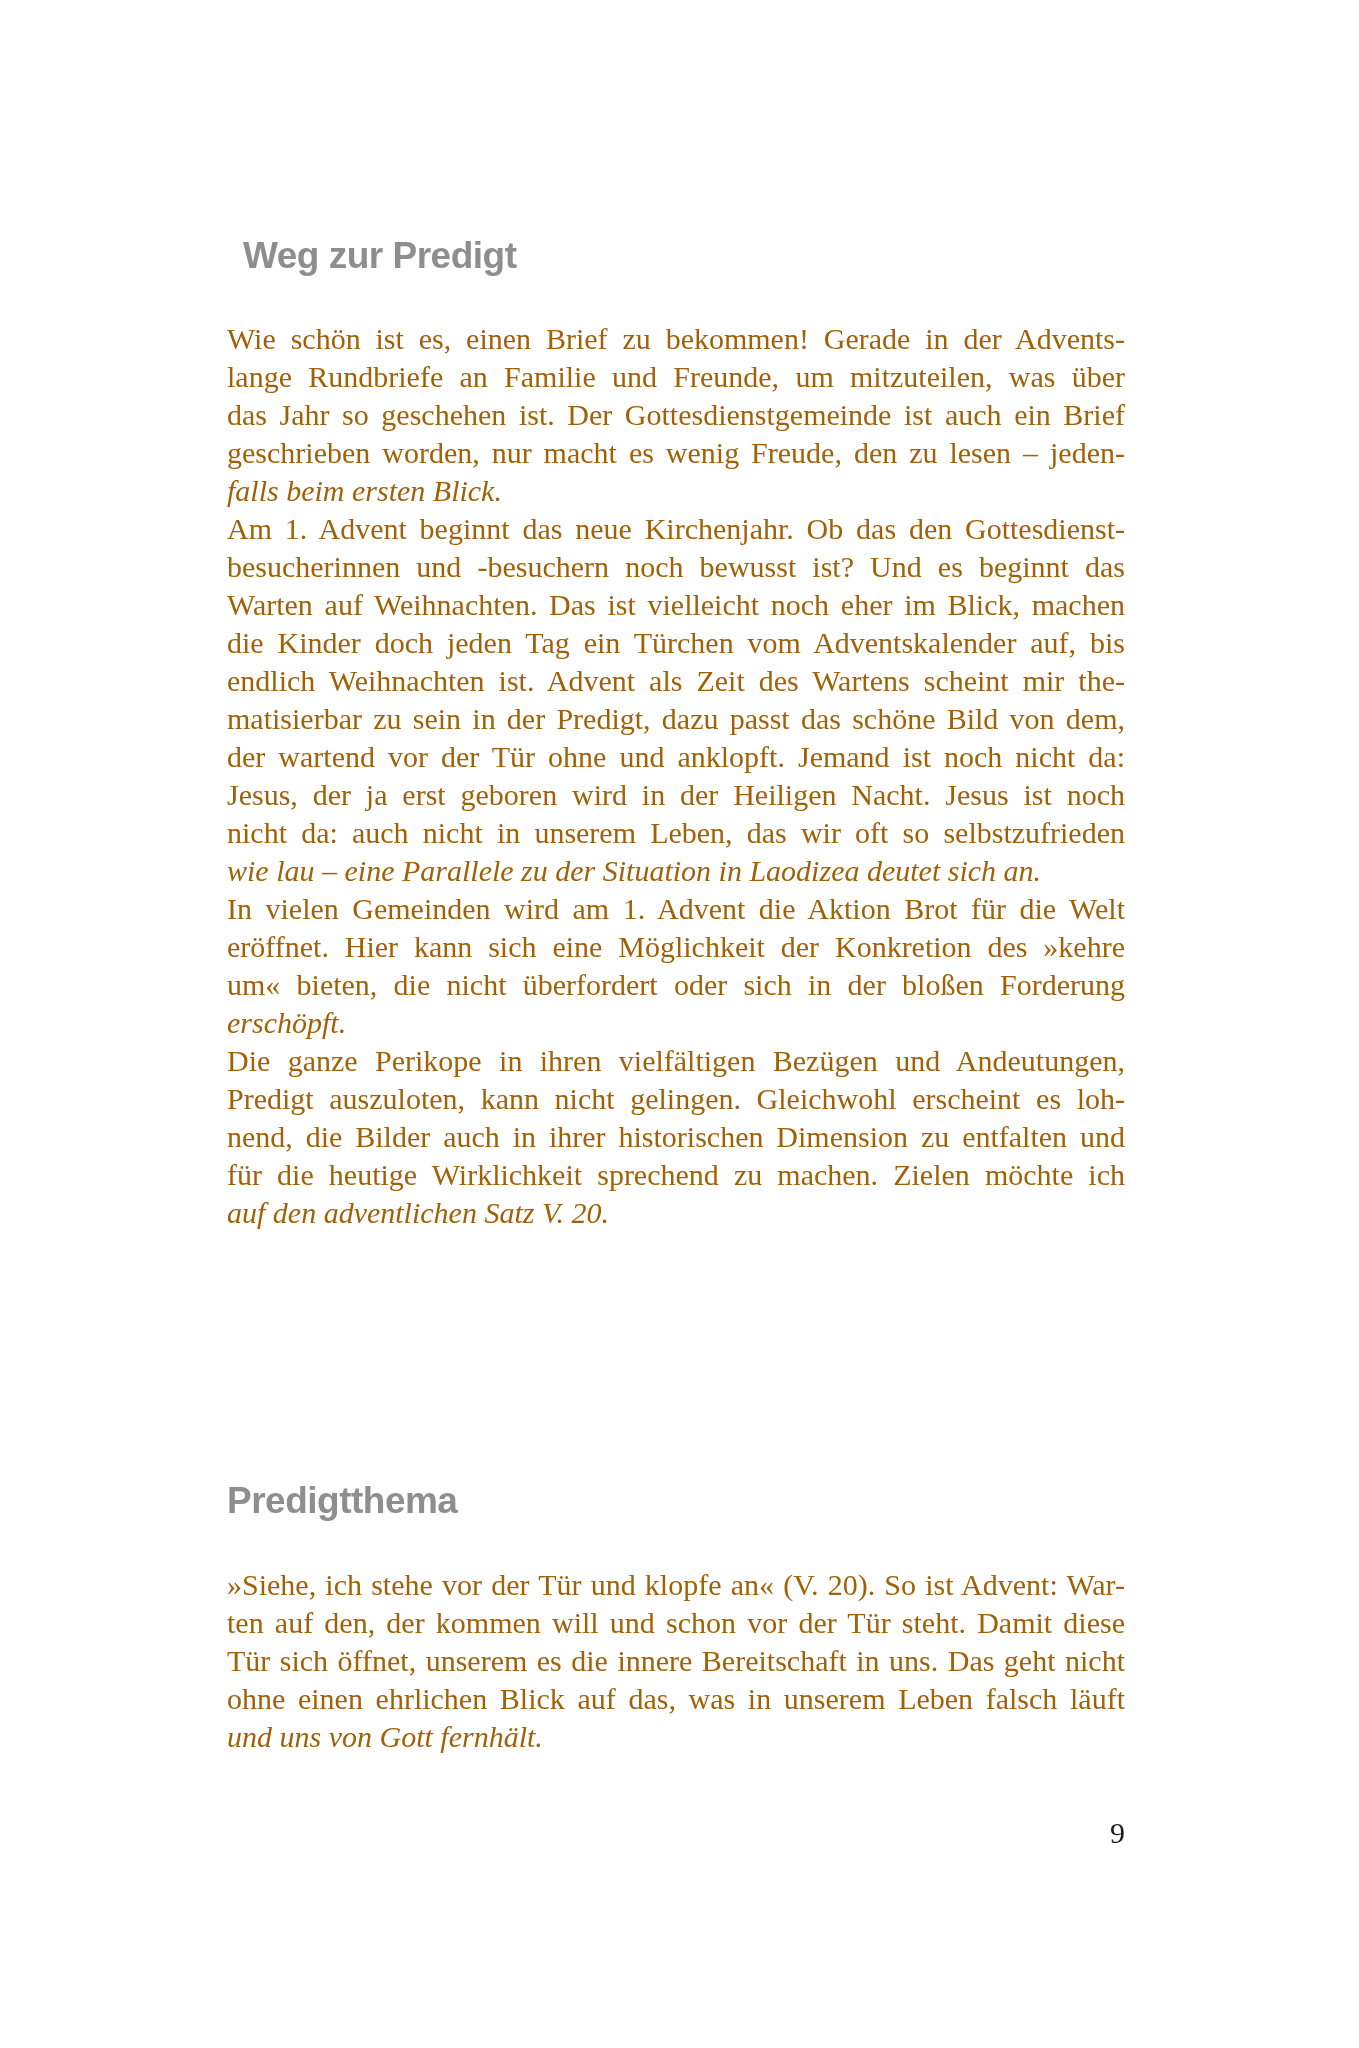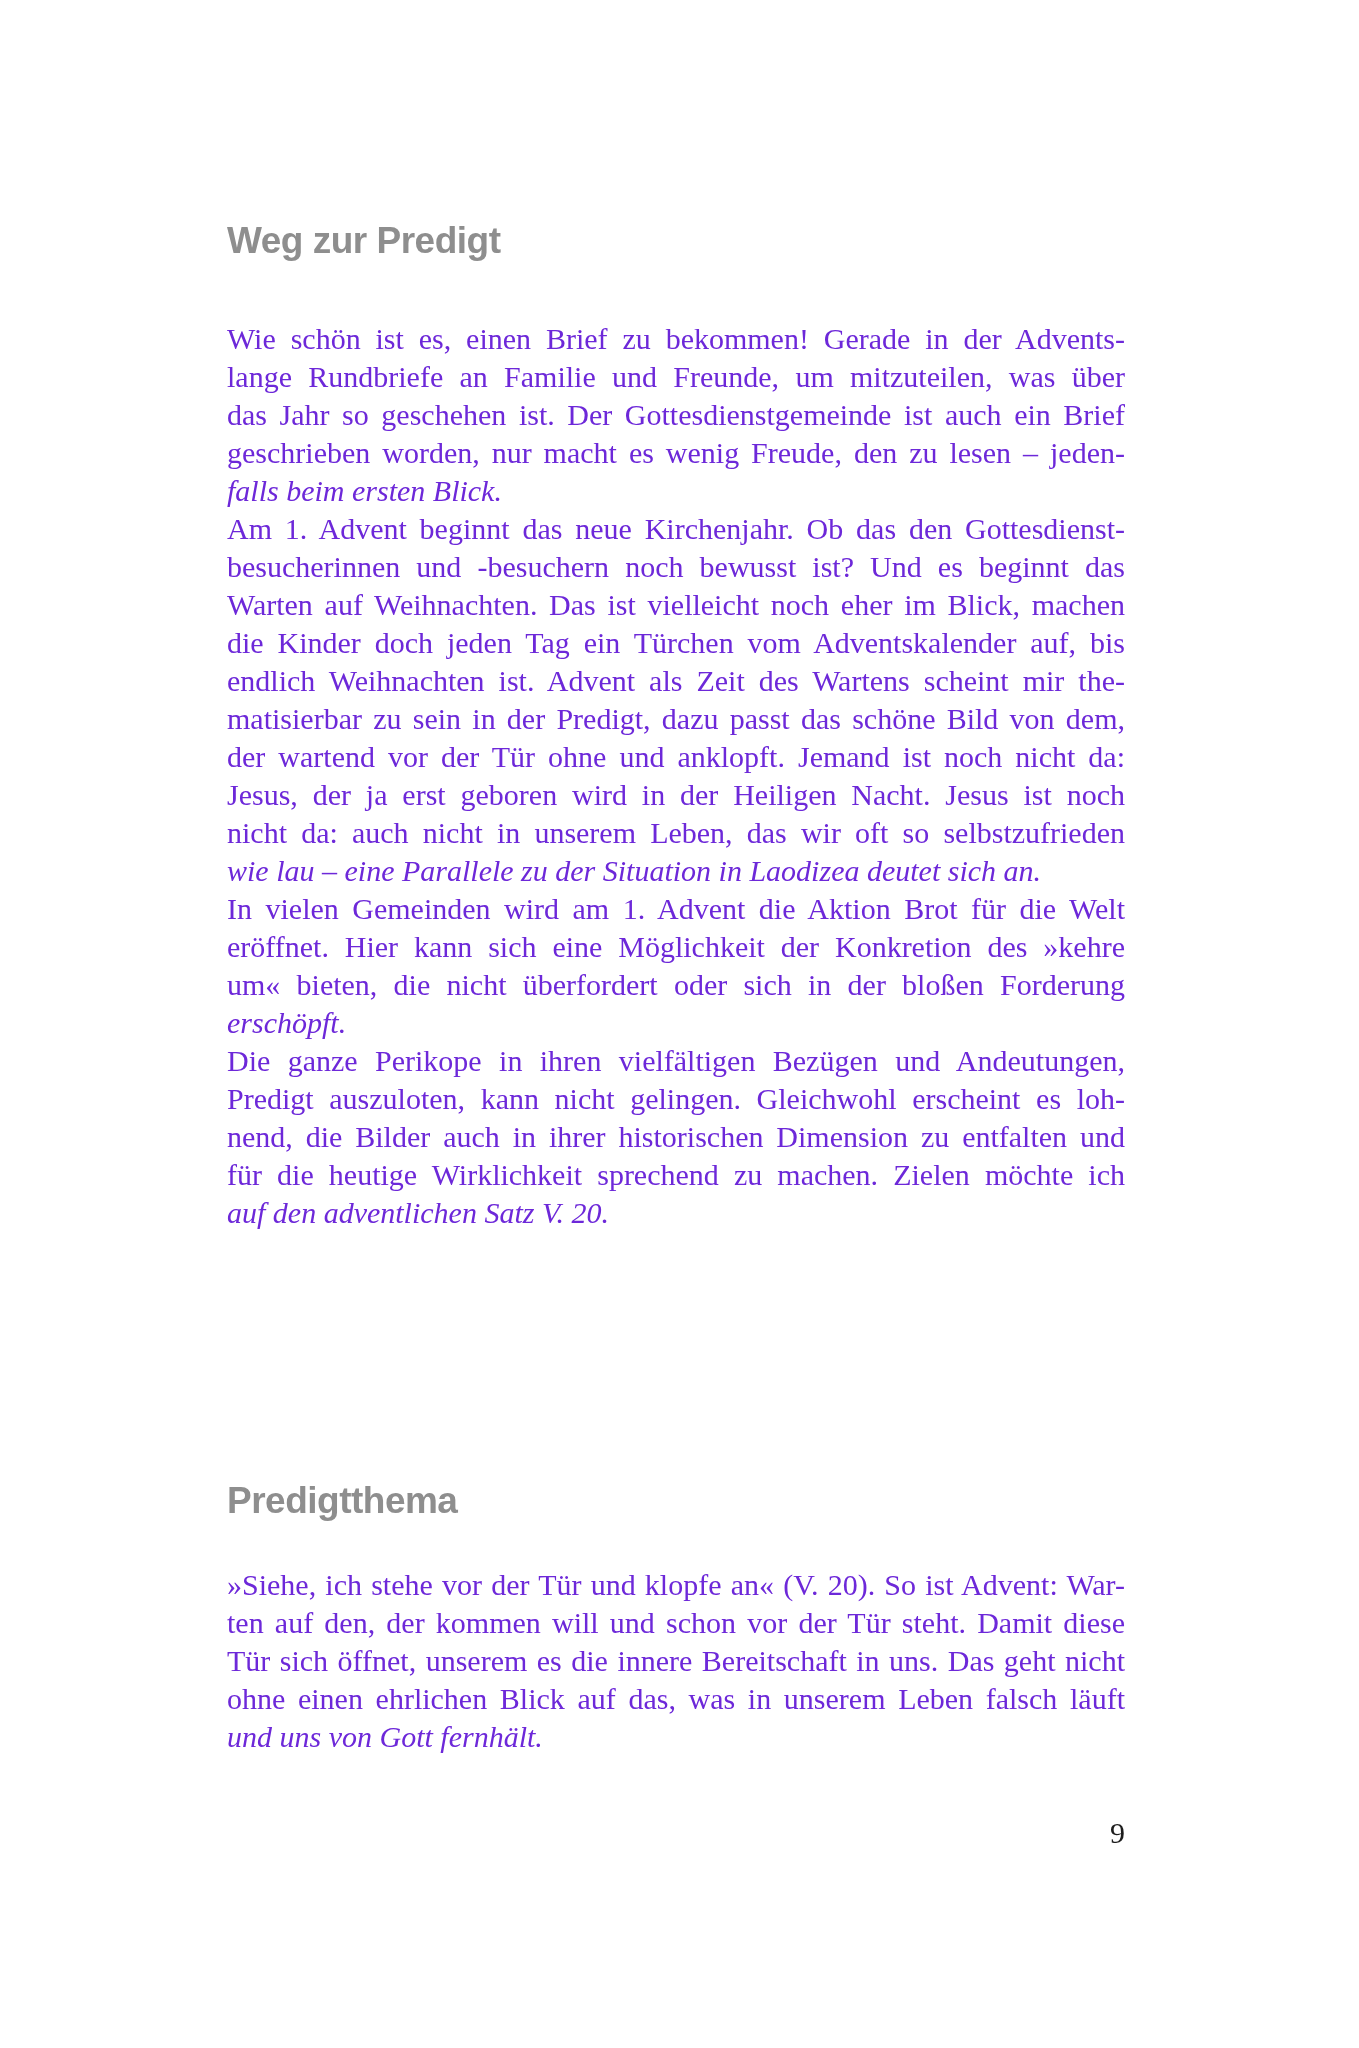--- a/index.html
+++ b/index.html
@@ -22,29 +22,29 @@
     left: 227px;
     width: 900px;
     margin: 0;
     font-family: "Liberation Sans", sans-serif;
     font-weight: bold;
     font-size: 37px;
     line-height: 44px;
     letter-spacing: -0.5px;
     color: #8e8e8e;
   }
-  .heading.h1 { top: 219px; }
+  .heading.h1 { top: 234px; margin-left: 16px; }
   .heading.h2 { top: 1479px; }
   .textblock {
     position: absolute;
     left: 227px;
     width: 898px;
     font-size: 30px;
     line-height: 38px;
-    color: #6d28d9;
+    color: #a16207;
   }
   .tb1 { top: 320px; }
   .tb2 { top: 1566px; }
   .line {
     height: 38px;
     text-align: justify;
     text-align-last: justify;
     hyphens: none;
     white-space: normal;
   }

